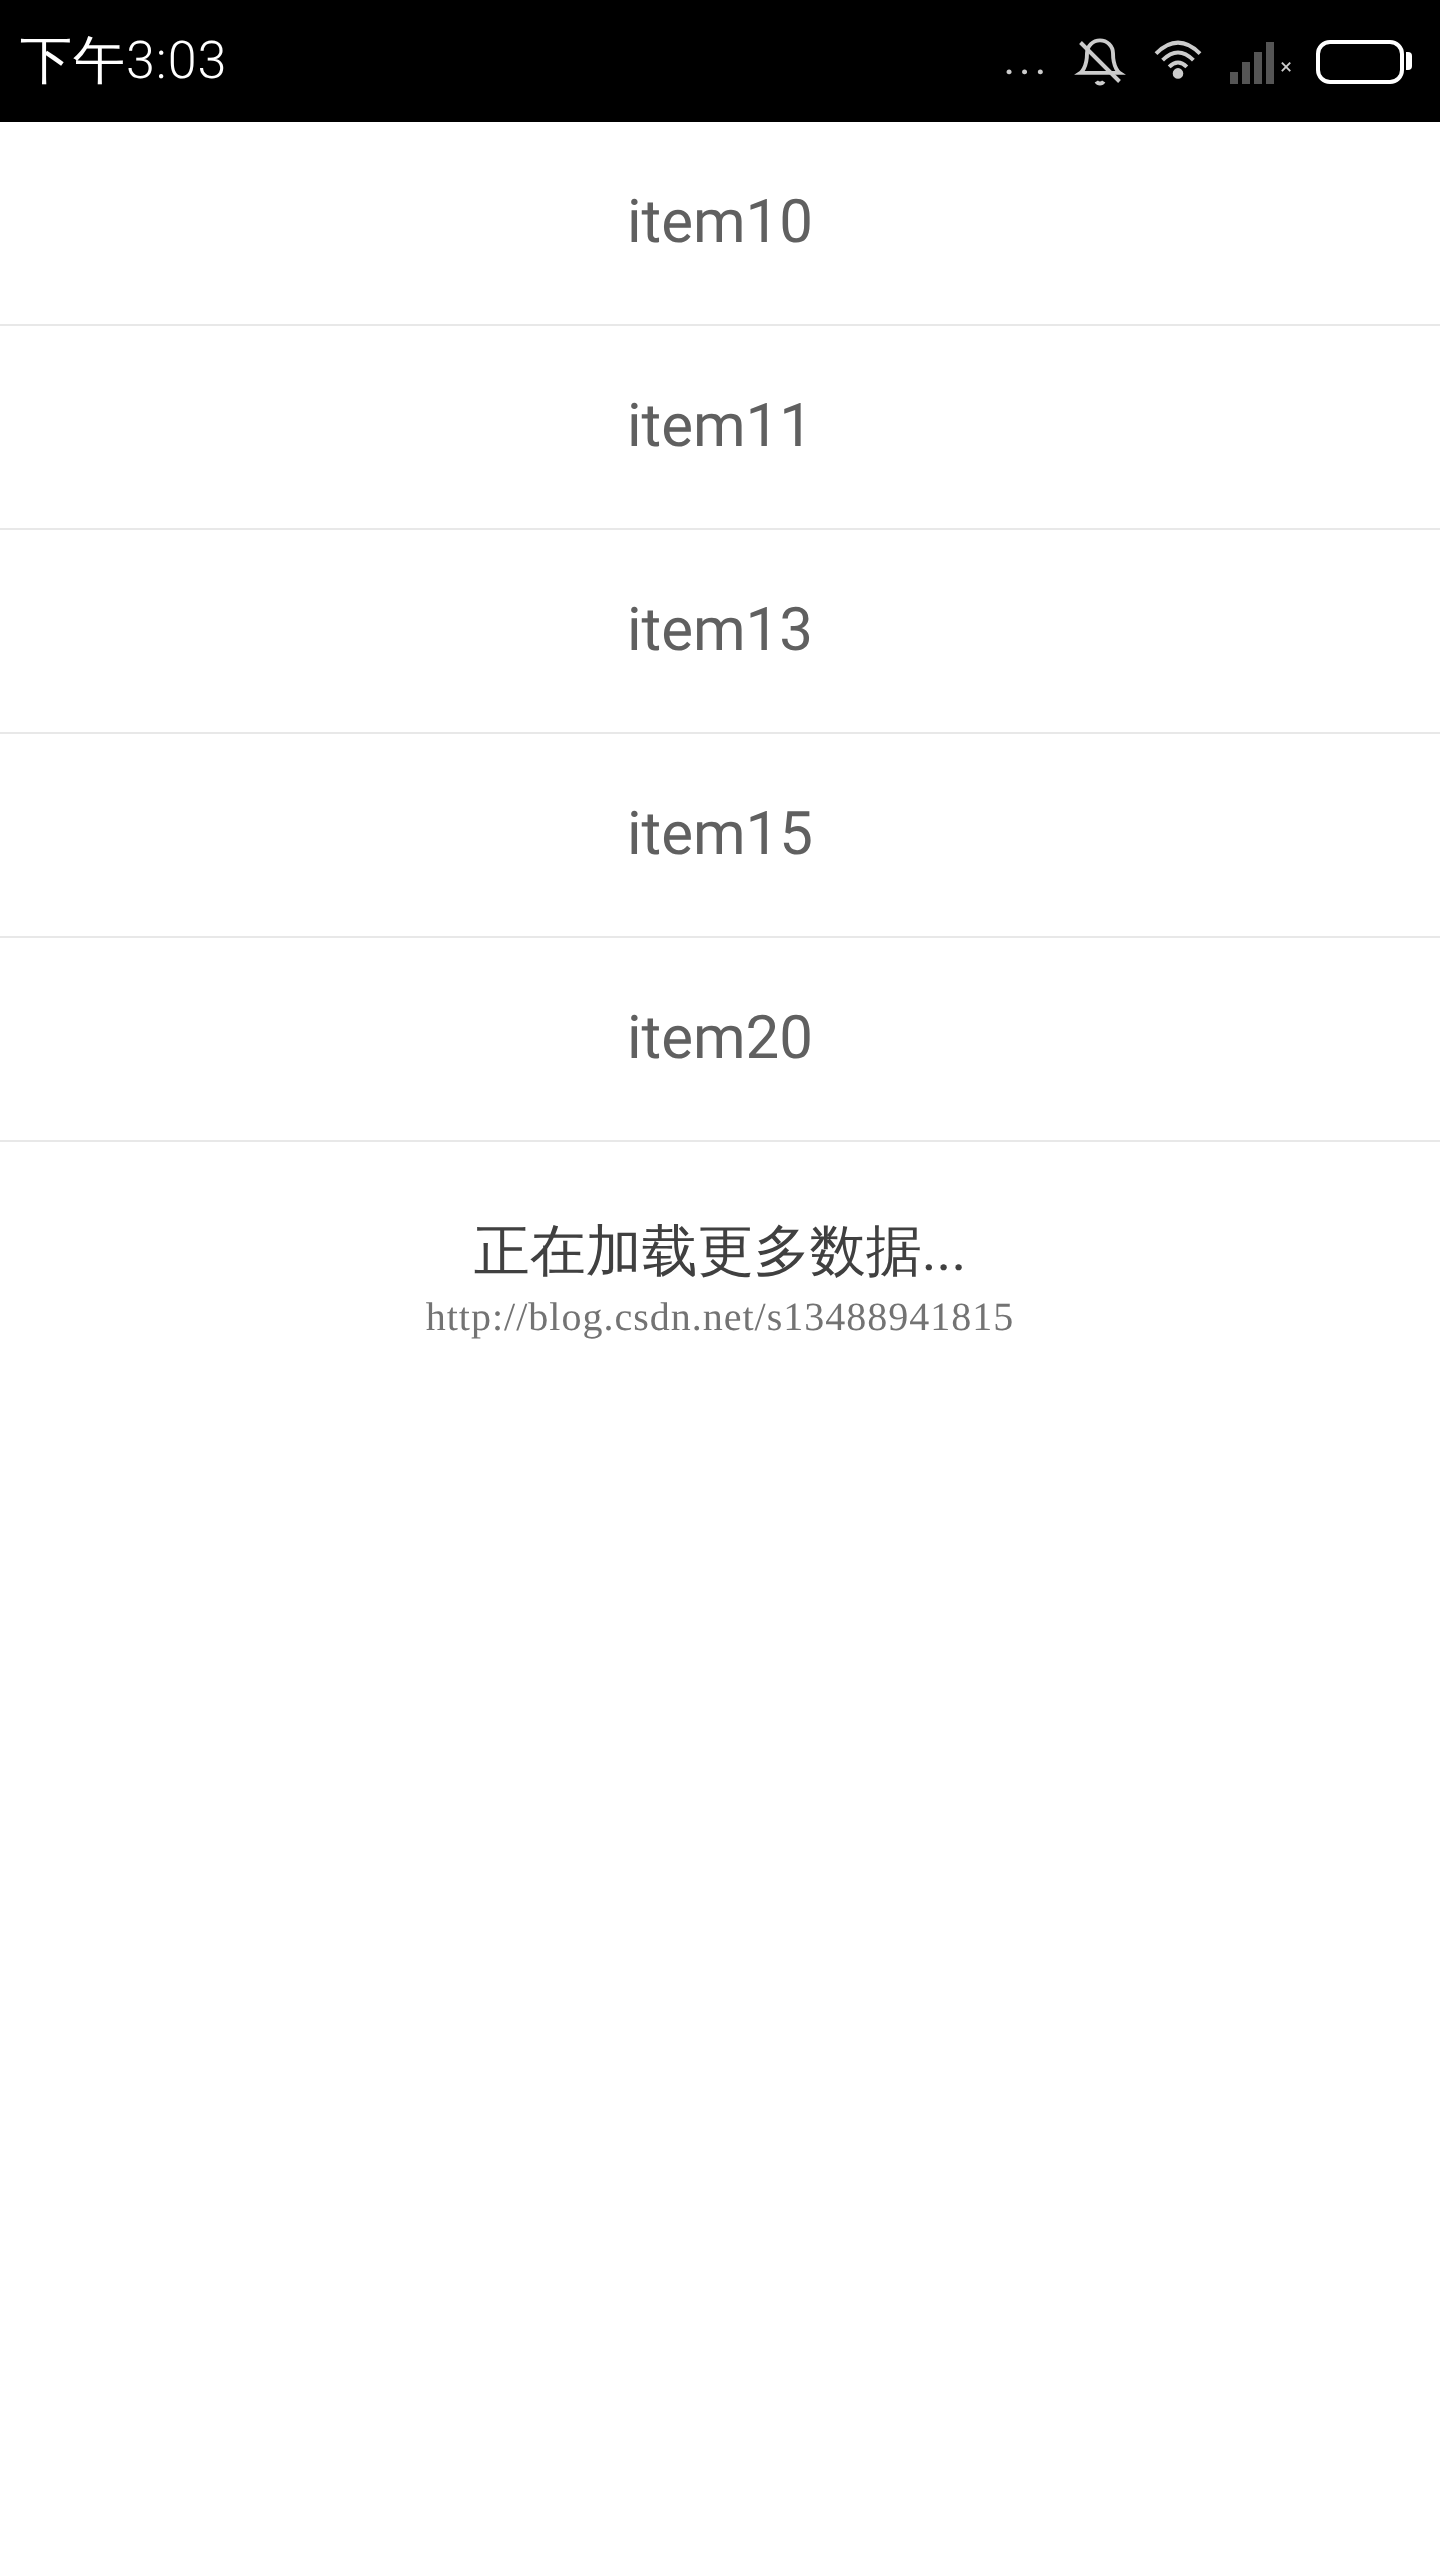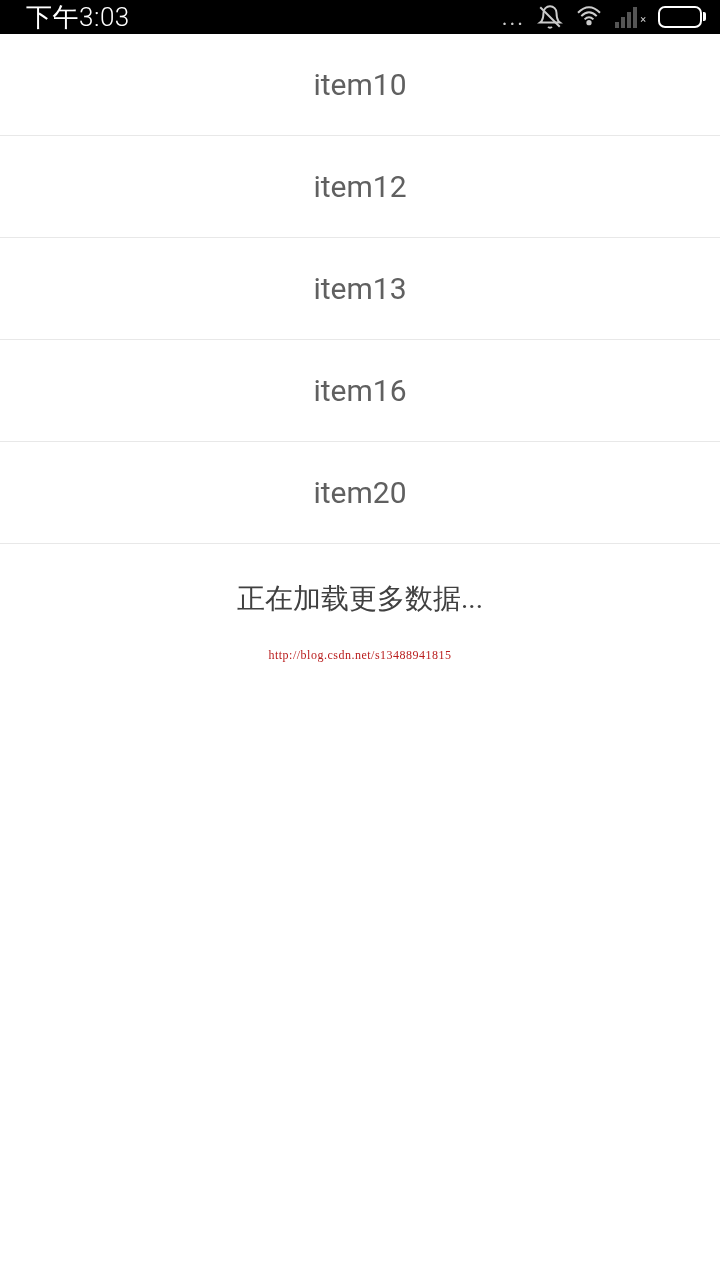--- a/index.html
+++ b/index.html
@@ -9,27 +9,27 @@
     }
     body {
       width: 720px;
       height: 1280px;
       font-family: -apple-system, BlinkMacSystemFont, "Segoe UI", Roboto, sans-serif;
       background: #ffffff;
       overflow: hidden;
       position: relative;
     }
     .status-bar {
-      height: 34px;
+      height: 61px;
       background: #000000;
       color: #ffffff;
       display: flex;
       align-items: center;
       justify-content: space-between;
-      padding: 0 18px 0 26px;
+      padding: 0 18px 0 10px;
     }
     .status-time {
       font-size: 26px;
       font-weight: 300;
       letter-spacing: 0.5px;
     }
     .status-icons {
       display: flex;
       align-items: center;
       gap: 12px;
@@ -110,22 +110,22 @@
       align-items: center;
       justify-content: center;
       font-size: 28px;
       color: #404040;
     }
     .watermark {
       position: absolute;
       top: 648px;
       left: 50%;
       transform: translateX(-50%);
-      font-size: 12px;
-      color: #b91c1c;
+      font-size: 20px;
+      color: #737373;
       font-family: "SimSun", serif;
       letter-spacing: 0.5px;
       pointer-events: none;
       z-index: 10;
     }
   </style>
 </head>
 <body>
 
 <div class="status-bar">
@@ -156,27 +156,27 @@
     </span>
     <span class="battery-icon"></span>
   </div>
 </div>
 
 <div class="list-container">
   <div class="list-item">
     <span>item10</span>
   </div>
   <div class="list-item">
-    <span>item12</span>
+    <span>item11</span>
   </div>
   <div class="list-item">
     <span>item13</span>
   </div>
   <div class="list-item">
-    <span>item16</span>
+    <span>item15</span>
   </div>
   <div class="list-item">
     <span>item20</span>
   </div>
   <div class="loading-footer">
     <span>正在加载更多数据...</span>
   </div>
 </div>
 
 <div class="watermark">http://blog.csdn.net/s13488941815</div>

